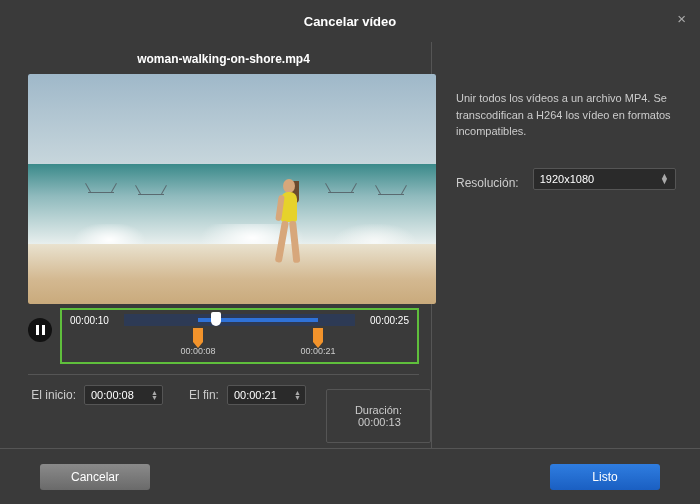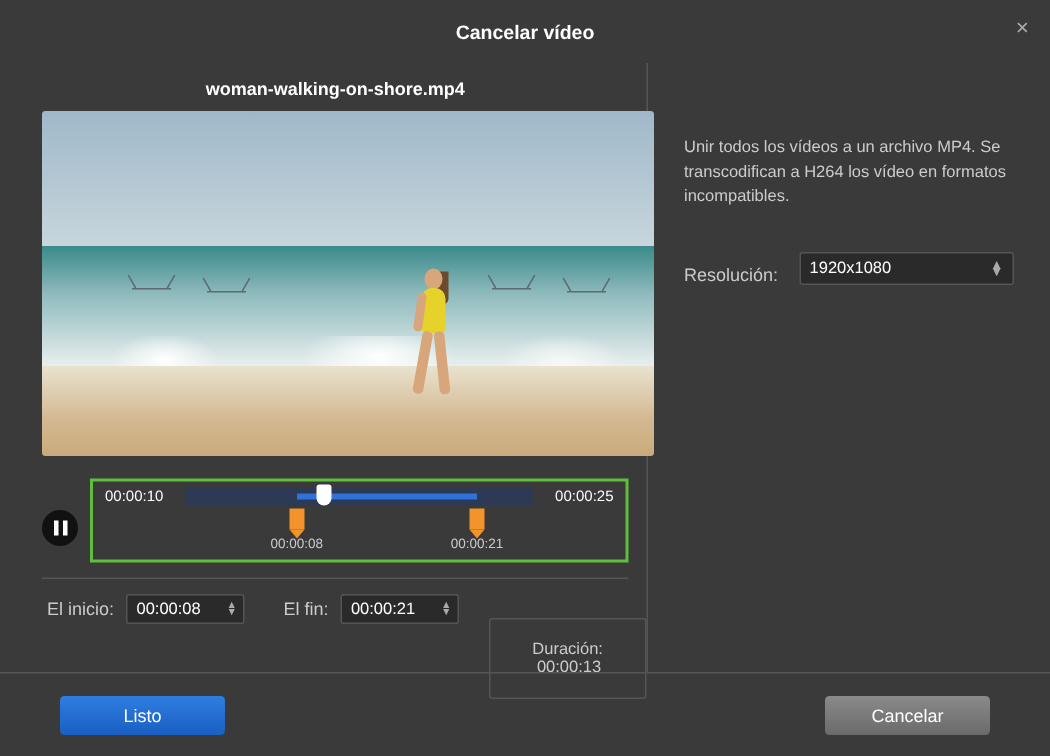--- a/index.html
+++ b/index.html
@@ -20,21 +20,21 @@
 .boat::before{left:2px;transform:rotate(-30deg);transform-origin:bottom}
 .boat::after{right:2px;transform:rotate(30deg);transform-origin:bottom}
 .person{position:absolute;left:245px;top:105px;width:30px;height:95px}
 .person .head{position:absolute;top:0;left:10px;width:12px;height:14px;border-radius:50%;background:#d7a77b}
 .person .hair{position:absolute;top:2px;left:18px;width:8px;height:22px;background:#6b4a2e;border-radius:0 0 6px 6px}
 .person .torso{position:absolute;top:13px;left:8px;width:16px;height:30px;background:#e6d22b;border-radius:7px 7px 3px 3px}
 .person .leg1{position:absolute;top:42px;left:9px;width:7px;height:42px;background:#d7a77b;border-radius:3px;transform:rotate(10deg);transform-origin:top}
 .person .leg2{position:absolute;top:42px;left:16px;width:7px;height:42px;background:#d7a77b;border-radius:3px;transform:rotate(-6deg);transform-origin:top}
 .person .arm{position:absolute;top:16px;left:4px;width:6px;height:26px;background:#d7a77b;border-radius:3px;transform:rotate(8deg)}
 
-.play-row{display:flex;align-items:center;margin-top:15px;gap:8px}
+.play-row{display:flex;align-items:flex-start;margin-top:4px;gap:8px}
 .play-btn{width:24px;height:24px;border-radius:50%;background:#111;display:flex;align-items:center;justify-content:center;margin-top:10px;flex-shrink:0;cursor:pointer}
 .pause-bars{display:flex;gap:3px}
 .pause-bars span{width:3px;height:10px;background:#fff}
 .timeline-box{flex:1;border:2px solid #5fbf3c;padding:4px 8px 6px 8px;box-sizing:border-box}
 .tl-row{display:flex;align-items:center;gap:6px}
 .tl-time{font-size:10px;color:#fff;width:48px}
 .tl-time.r{text-align:right}
 .track{flex:1;height:12px;background:#2d3a55;position:relative}
 .track .prog{position:absolute;top:4px;height:4px;background:#2f72d8}
 .track .playhead{position:absolute;top:-2px;width:10px;height:14px;background:#fff;border-radius:2px 2px 5px 5px;transform:translateX(-50%)}
@@ -44,21 +44,21 @@
 .marker-label{position:absolute;top:18px;font-size:9px;color:#ccc;transform:translateX(-50%);white-space:nowrap}
 
 hr.sep{border:none;border-top:1px solid #555;margin:10px 0}
 .bottom-row{display:flex;align-items:flex-start;gap:20px}
 .inputs{display:flex;gap:8px}
 .field{display:flex;align-items:center;gap:8px}
 .field label{width:48px;text-align:right;color:#ccc}
 .num-input{display:flex;align-items:center;background:#2a2a2a;border:1px solid #555;border-radius:2px;padding:2px 4px}
 .num-input input{background:none;border:none;color:#fff;font-size:11px;width:58px;outline:none}
 .spin{display:flex;flex-direction:column;line-height:5px;color:#aaa;font-size:7px;cursor:pointer}
-.duration-box{border:1px solid #555;border-radius:2px;padding:14px 28px;color:#ccc;font-size:11px;margin-top:16px}
+.duration-box{border:1px solid #555;border-radius:2px;padding:14px 28px;color:#ccc;font-size:11px;margin-top:4px}
 
 .desc{color:#ccc;line-height:1.5;font-size:11px;margin-bottom:28px}
 .res-row{display:flex;align-items:flex-end;gap:14px}
 .res-row label{color:#ccc}
 .select{flex:1;background:#2a2a2a;border:1px solid #555;border-radius:2px;padding:4px 6px;display:flex;align-items:center;justify-content:space-between;color:#fff;font-size:11px;cursor:pointer}
 .select .chev{color:#aaa;font-size:9px;display:flex;flex-direction:column;line-height:5px}
 
 .footer{position:absolute;left:0;right:0;bottom:0;height:56px;border-top:1px solid #555;display:flex;align-items:center;justify-content:space-between;padding:0 40px;box-sizing:border-box}
 .btn{min-width:110px;padding:6px 0;text-align:center;border-radius:3px;font-size:12px;cursor:pointer}
 .btn.cancel{background:linear-gradient(#8a8a8a,#6a6a6a);color:#fff}
@@ -164,17 +164,17 @@
               <span>▲</span>
               <span>▼</span>
             </span>
         </div>
       </div>
     </div>
 
   </div>
 
   <div class="footer">
+    <div class="btn cancel">Cancelar</div>
     <div class="btn primary">Listo</div>
-    <div class="btn cancel">Cancelar</div>
   </div>
 
 </div>
 
 </body></html>

